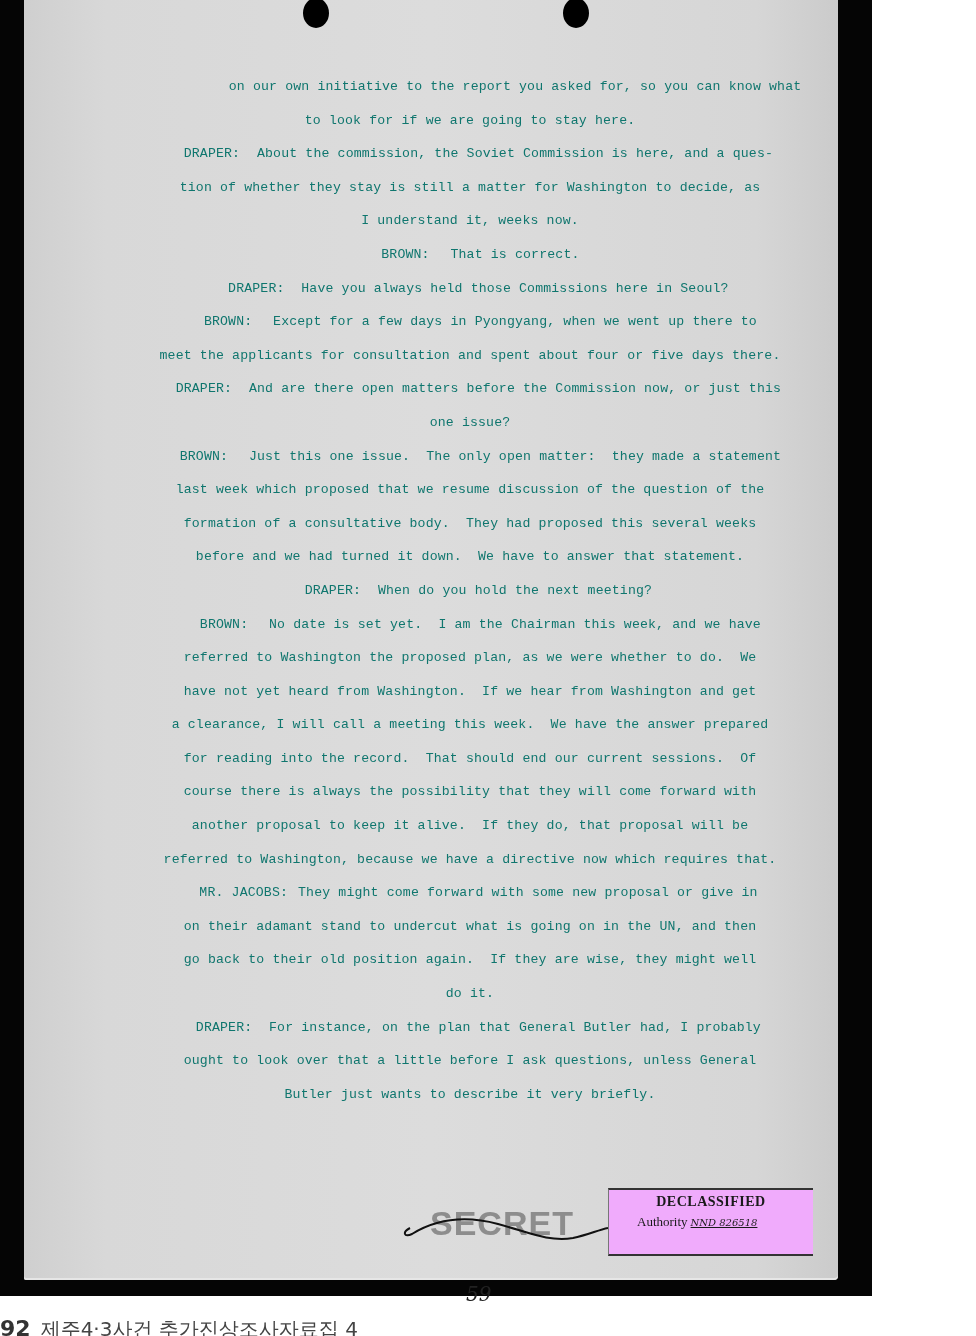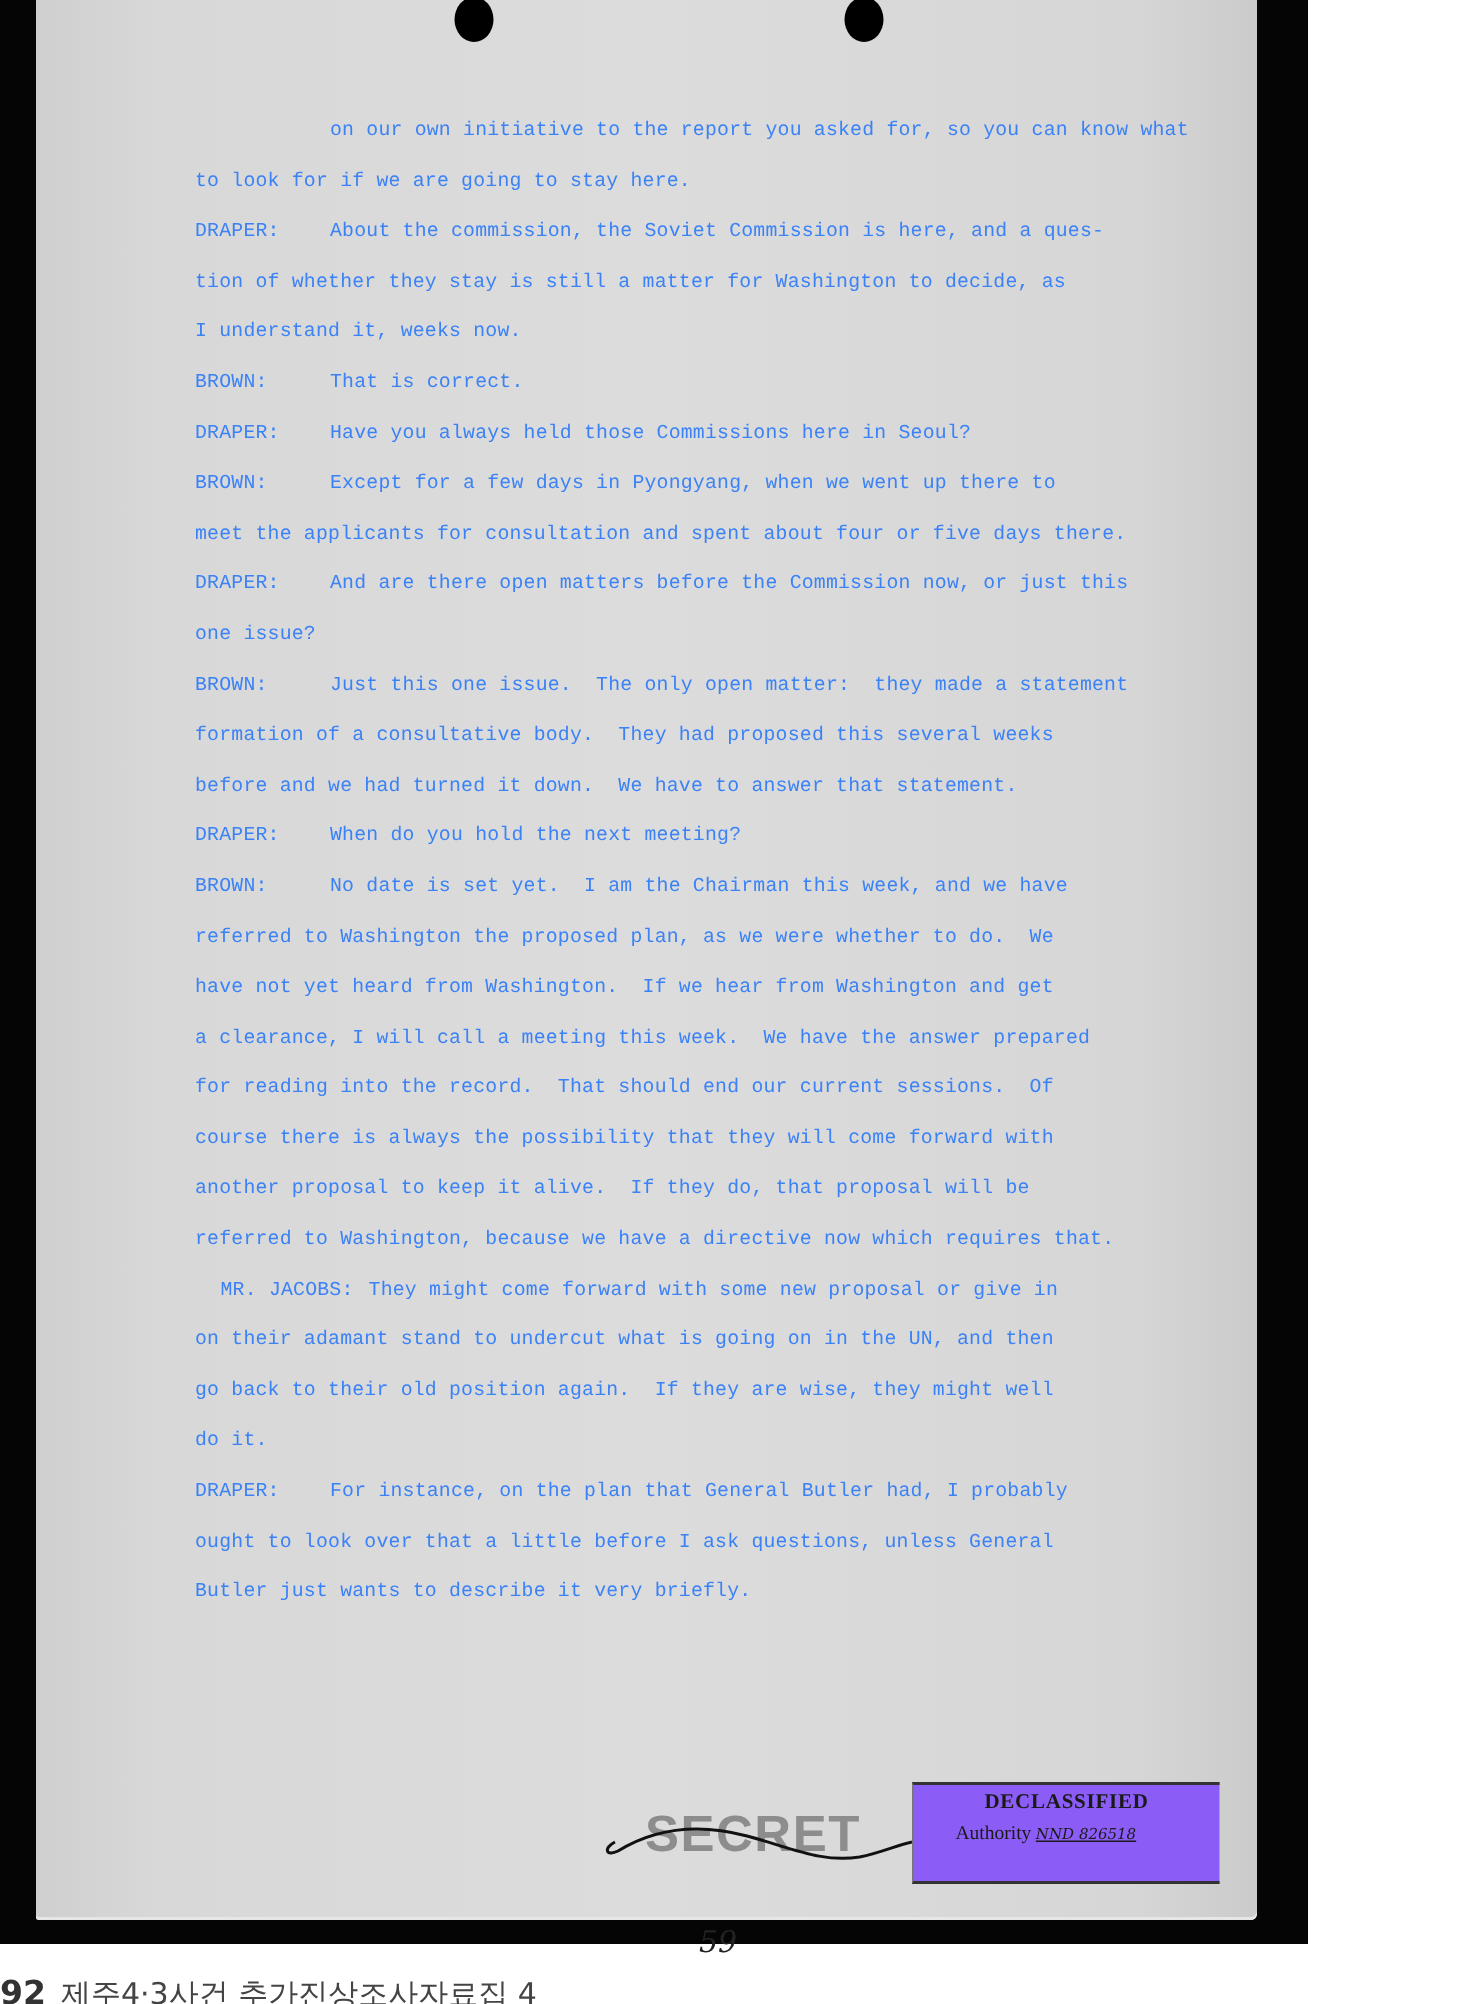--- a/index.html
+++ b/index.html
@@ -43,22 +43,23 @@
     .punch-hole.left { left: 279px; }
     .punch-hole.right { left: 539px; }
 
     .transcript {
       position: absolute;
       left: 130px;
       top: 70px;
       width: 680px;
       font-family: "Liberation Mono", "DejaVu Sans Mono", monospace;
       font-size: 13.2px;
-      color: #3b82f6;
+      color: #0f766e;
       letter-spacing: 0.15px;
+      text-align: center;
     }
     .line {
       height: 33.6px;
       line-height: 33.6px;
       white-space: pre;
       position: relative;
     }
     .speaker {
       display: inline-block;
       width: 90px;
@@ -101,21 +102,21 @@
       left: 0;
       top: 8px;
     }
 
     .declass-box {
       position: absolute;
       left: 608px;
       top: 1188px;
       width: 204px;
       height: 64px;
-      background: #8b5cf6;
+      background: #f0abfc;
       border-top: 2px solid #333;
       border-bottom: 2px solid #333;
       border-left: 1px solid #777;
     }
     .declass-title {
       position: absolute;
       left: 0;
       right: 0;
       top: 4px;
       text-align: center;
@@ -176,20 +177,21 @@
   <div class="line"><span class="speaker">DRAPER:</span><span>About the commission, the Soviet Commission is here, and a ques-</span></div>
   <div class="line"><span>tion of whether they stay is still a matter for Washington to decide, as</span></div>
   <div class="line"><span>I understand it, weeks now.</span></div>
   <div class="line"><span class="speaker">BROWN:</span><span>That is correct.</span></div>
   <div class="line"><span class="speaker">DRAPER:</span><span>Have you always held those Commissions here in Seoul?</span></div>
   <div class="line"><span class="speaker">BROWN:</span><span>Except for a few days in Pyongyang, when we went up there to</span></div>
   <div class="line"><span>meet the applicants for consultation and spent about four or five days there.</span></div>
   <div class="line"><span class="speaker">DRAPER:</span><span>And are there open matters before the Commission now, or just this</span></div>
   <div class="line"><span>one issue?</span></div>
   <div class="line"><span class="speaker">BROWN:</span><span>Just this one issue.  The only open matter:  they made a statement</span></div>
+  <div class="line"><span>last week which proposed that we resume discussion of the question of the</span></div>
   <div class="line"><span>formation of a consultative body.  They had proposed this several weeks</span></div>
   <div class="line"><span>before and we had turned it down.  We have to answer that statement.</span></div>
   <div class="line"><span class="speaker">DRAPER:</span><span>When do you hold the next meeting?</span></div>
   <div class="line"><span class="speaker">BROWN:</span><span>No date is set yet.  I am the Chairman this week, and we have</span></div>
   <div class="line"><span>referred to Washington the proposed plan, as we were whether to do.  We</span></div>
   <div class="line"><span>have not yet heard from Washington.  If we hear from Washington and get</span></div>
   <div class="line"><span>a clearance, I will call a meeting this week.  We have the answer prepared</span></div>
   <div class="line"><span>for reading into the record.  That should end our current sessions.  Of</span></div>
   <div class="line"><span>course there is always the possibility that they will come forward with</span></div>
   <div class="line"><span>another proposal to keep it alive.  If they do, that proposal will be</span></div>

